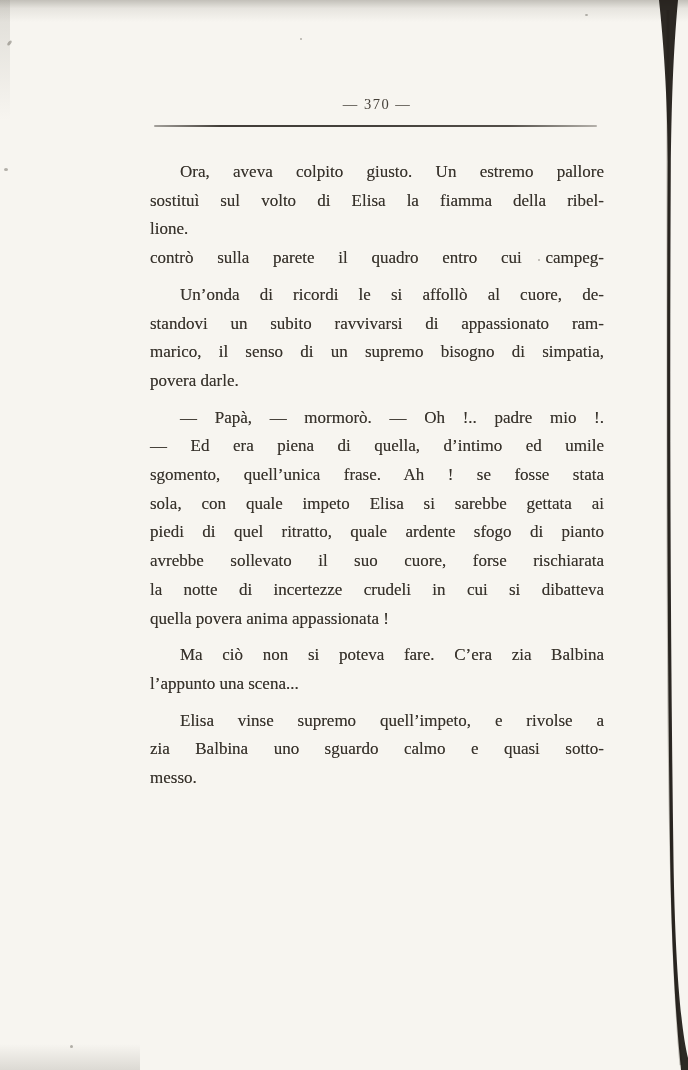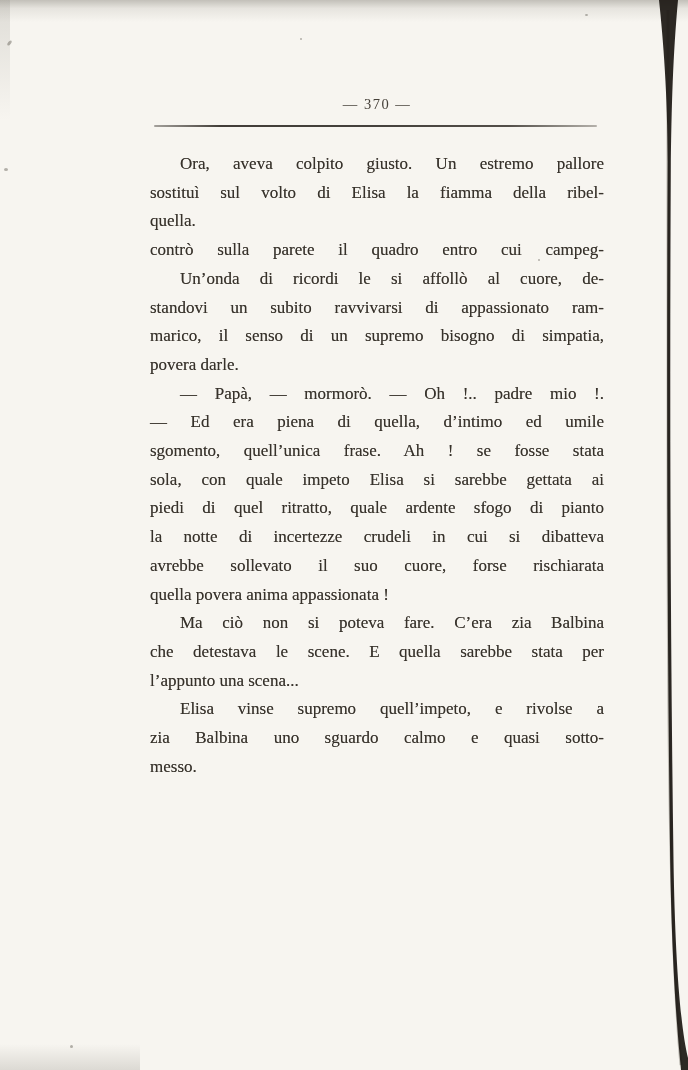--- a/index.html
+++ b/index.html
@@ -63,21 +63,21 @@
   .text-block {
     position: absolute;
     left: 150px; top: 150px; width: 454px;
     font-size: 17px;
     line-height: 28.7px;
     color: var(--ink);
     text-shadow: 0 0 0.5px rgba(55,50,43,0.55);
   }
   .line { text-align: justify; text-align-last: justify; white-space: normal; }
   .line.end { text-align-last: left; }
-  .line.indent { text-indent: 30px; }
+  .line.indent { text-indent: 30px; margin-top: 8px; }
 </style>
 </head>
 <body>
 
 <div class="sheet">
 
   <div class="top-shade"></div>
   <div class="left-shade"></div>
   <div class="bottom-left-shade"></div>
 
@@ -89,44 +89,43 @@
   <div class="speck" style="left:538px; top:259px; width:2px; height:2px;"></div>
 
   <div class="page-header">— 370 —</div>
 
   <div class="header-rule"></div>
 
   <div class="text-block">
     <div class="paragraph">
       <div class="line indent">Ora, aveva colpito giusto. Un estremo pallore</div>
       <div class="line">sostituì sul volto di Elisa la fiamma della ribel-</div>
-      <div class="line end">quella.</div>
+      <div class="line end">lione.</div>
     </div>
     <div class="paragraph">
       <div class="line">contrò sulla parete il quadro entro cui campeg-</div>
     </div>
     <div class="paragraph">
       <div class="line indent">Un’onda di ricordi le si affollò al cuore, de-</div>
       <div class="line">standovi un subito ravvivarsi di appassionato ram-</div>
       <div class="line">marico, il senso di un supremo bisogno di simpatia,</div>
       <div class="line end">povera darle.</div>
     </div>
     <div class="paragraph">
       <div class="line indent">— Papà, — mormorò. — Oh !.. padre mio !.</div>
       <div class="line">— Ed era piena di quella, d’intimo ed umile</div>
       <div class="line">sgomento, quell’unica frase. Ah ! se fosse stata</div>
       <div class="line">sola, con quale impeto Elisa si sarebbe gettata ai</div>
       <div class="line">piedi di quel ritratto, quale ardente sfogo di pianto</div>
+      <div class="line">avrebbe sollevato il suo cuore, forse rischiarata</div>
       <div class="line">la notte di incertezze crudeli in cui si dibatteva</div>
-      <div class="line">avrebbe sollevato il suo cuore, forse rischiarata</div>
       <div class="line end">quella povera anima appassionata !</div>
     </div>
     <div class="paragraph">
       <div class="line indent">Ma ciò non si poteva fare. C’era zia Balbina</div>
-      <div class="line">che detestava le scene. E quella sarebbe stata per</div>
       <div class="line end">l’appunto una scena...</div>
     </div>
     <div class="paragraph">
       <div class="line indent">Elisa vinse supremo quell’impeto, e rivolse a</div>
       <div class="line">zia Balbina uno sguardo calmo e quasi sotto-</div>
       <div class="line end">messo.</div>
     </div>
   </div>
 
   <svg class="edge-svg" viewBox="0 0 688 1070" aria-hidden="true">

